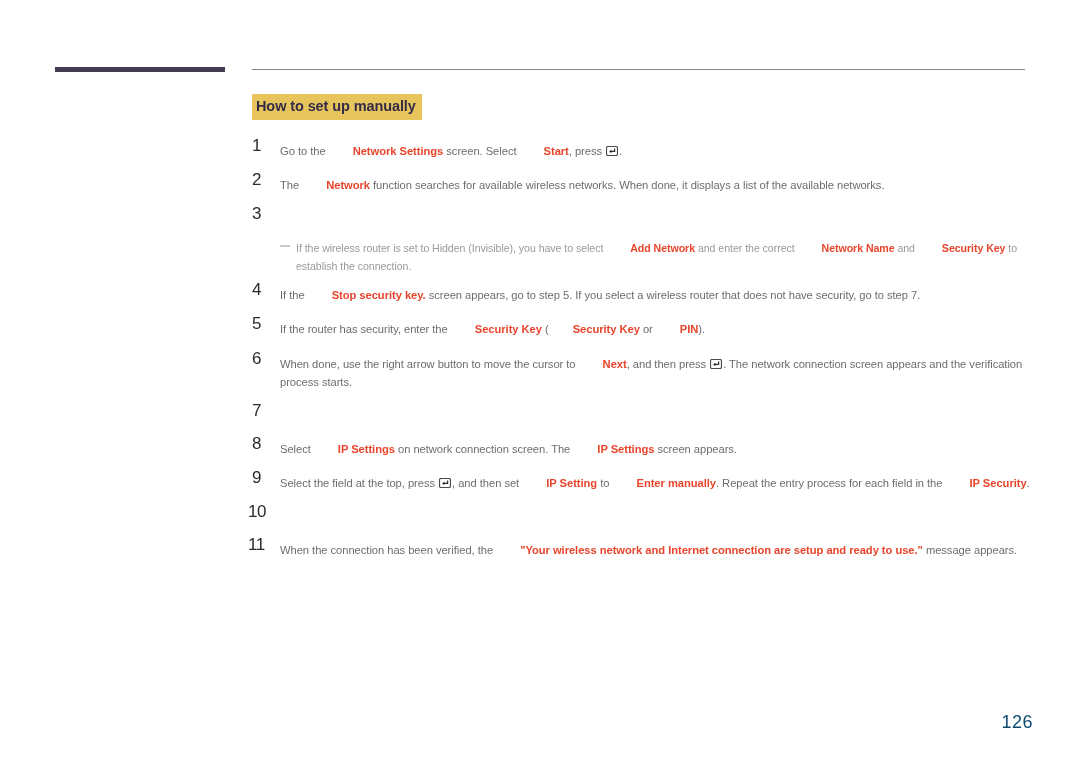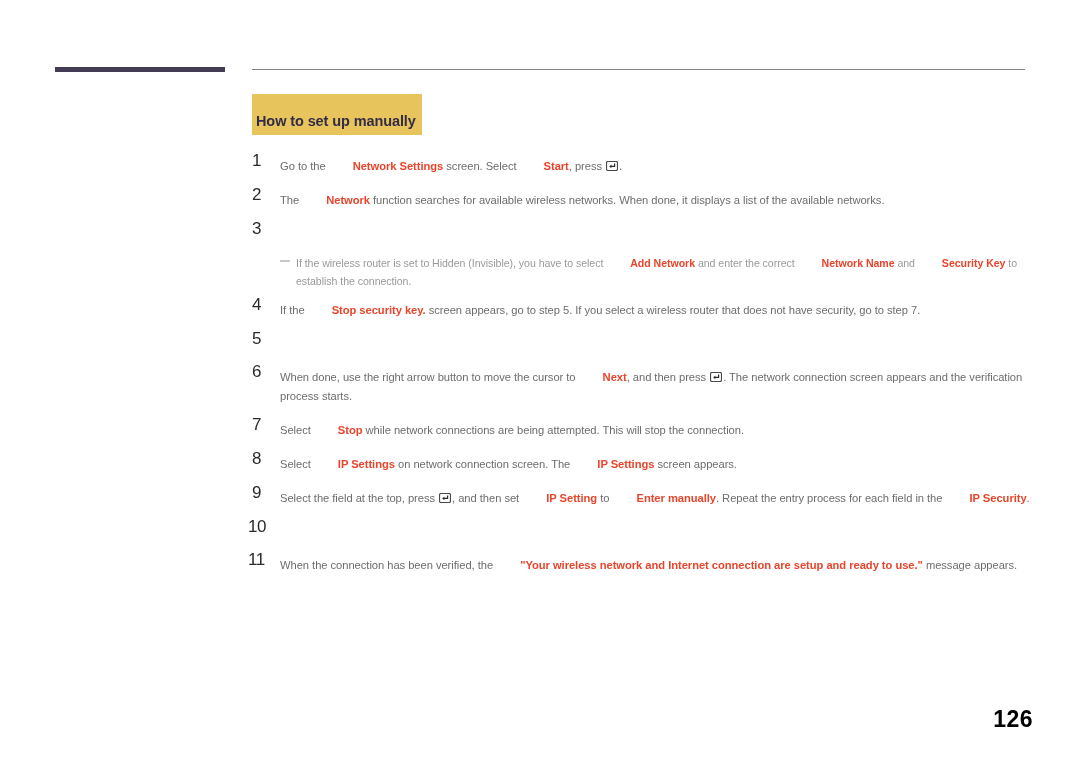--- a/index.html
+++ b/index.html
@@ -43,21 +43,21 @@
   }
 
   
   .section-title {
     display: inline-block;
     background: #e8c55c;
     color: #332c47;
     font-size: 14.5px;
     font-weight: bold;
     line-height: 1.0;
-    padding: 20px 6px 6px 4px;
+    padding: 5px 6px 6px 4px;
     letter-spacing: -0.1px;
     margin: 0 0 21px 0;
   }
 
   
   .steps {
     margin: 0;
     padding: 0;
     list-style: none;
   }
@@ -135,24 +135,24 @@
     color: #1a1a1a;
     font-size: 10px;
     vertical-align: 0.5px;
   }
 
   
   .page-number {
     position: absolute;
     right: 47px;
     bottom: 30px;
-    font-size: 23px;
-    color: #000000;
+    font-size: 18px;
+    color: #0c4a6e;
     letter-spacing: 0.5px;
-    font-weight: bold;
+    font-weight: normal;
   }
 </style>
 </head>
 <body>
 
 <div class="hdr-left-bar"></div>
 <div class="hdr-rule"></div>
 
 <div class="content">
 
@@ -183,34 +183,34 @@
       <span class="note-body">If the wireless router is set to Hidden (Invisible), you have to select <b>Add Network</b> and enter the correct <b>Network Name</b> and <b>Security Key</b> to establish the connection.</span>
     </li>
 
     <li class="step">
       <span class="step-num">4</span>
       <span class="step-body">If the <b>Stop security key.</b> screen appears, go to step 5. If you select a wireless router that does not have security, go to step 7.</span>
     </li>
 
     <li class="step">
       <span class="step-num">5</span>
+      <span class="step-body">If the router has security, enter the <b>Security Key</b> (<b>Security Key</b> or <b>PIN</b>).</span>
     </li>
 
     <li class="step">
       <span class="step-num">6</span>
       <span class="step-body">When done, use the right arrow button to move the cursor to <b>Next</b>, and then press <span class="enter-icon"><svg width="12" height="10" viewBox="0 0 12 10">
               <rect x="0.5" y="0.5" width="11" height="9" rx="1.5" fill="none" stroke="#4a4a4a" stroke-width="1.2"></rect>
               <path d="M8.6 2.6 V5.4 H4.6" fill="none" stroke="#2b2b2b" stroke-width="1.2"></path>
               <path d="M5.4 3.5 L3.2 5.4 L5.4 7.3 Z" fill="#2b2b2b"></path>
             </svg></span>. The network connection screen appears and the verification process starts.</span>
     </li>
 
     <li class="step">
       <span class="step-num">7</span>
-      <span class="step-body">Select <b>Stop</b> while network connections are being attempted. This will stop the connection.</span>
     </li>
 
     <li class="step">
       <span class="step-num">8</span>
       <span class="step-body">Select <b>IP Settings</b> on network connection screen. The <b>IP Settings</b> screen appears.</span>
     </li>
 
     <li class="step">
       <span class="step-num">9</span>
       <span class="step-body">Select the field at the top, press <span class="enter-icon"><svg width="12" height="10" viewBox="0 0 12 10">

